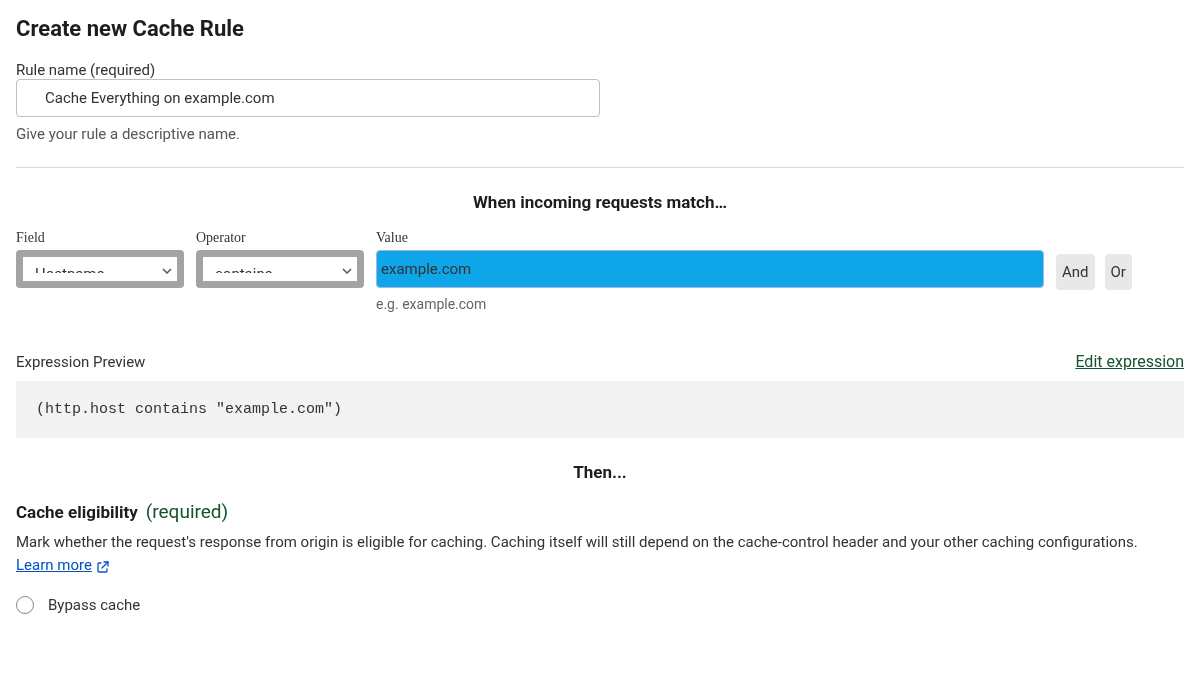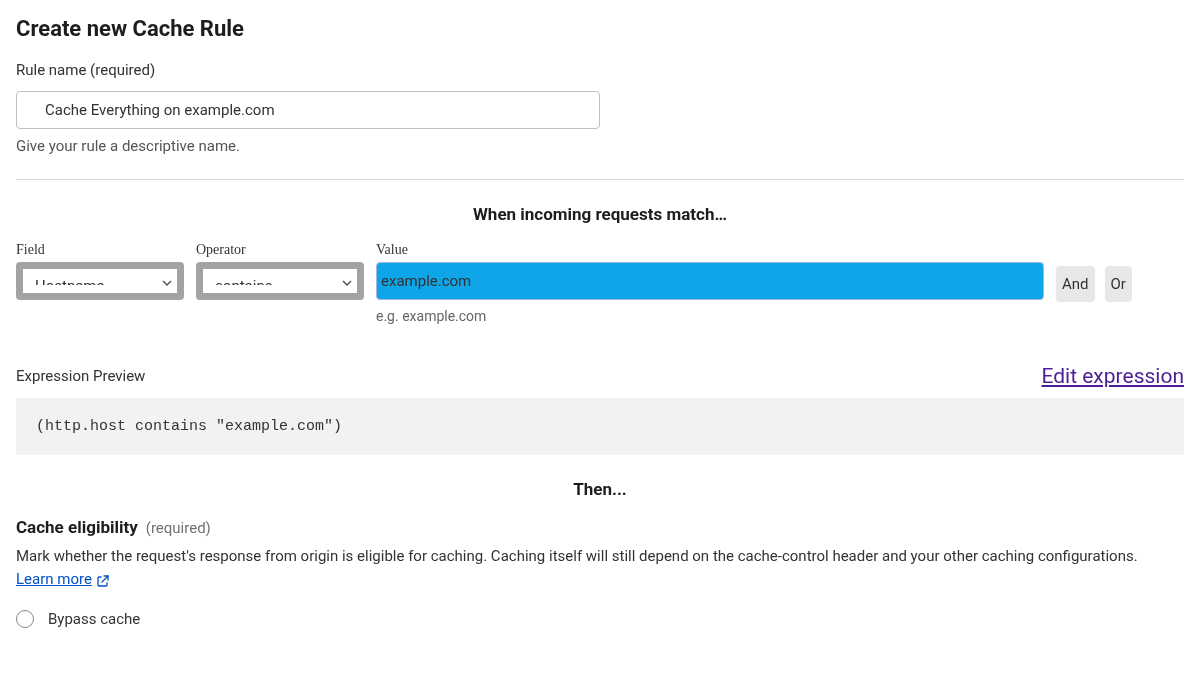--- a/index.html
+++ b/index.html
@@ -16,21 +16,21 @@
       width: 1200px;
     }
     h1 {
       font-size: 22px;
       font-weight: 700;
       margin-bottom: 20px;
     }
     .field-label {
       font-size: 15px;
       color: #333;
-      margin-bottom: 12px;
+      margin-bottom: 0;
       display: block;
     }
     .text-input {
       width: 584px;
       height: 38px;
       padding: 8px 28px;
       border: 1px solid #c0c0c0;
       border-radius: 4px;
       font-size: 15px;
       color: #333;
@@ -131,23 +131,23 @@
       justify-content: space-between;
       align-items: center;
       margin-top: 40px;
       margin-bottom: 10px;
     }
     .expression-label {
       font-size: 15px;
       color: #333;
     }
     .edit-link {
-      color: #4c1d95;
+      color: #14532d;
       text-decoration: underline;
-      font-size: 21px;
+      font-size: 16px;
       cursor: pointer;
     }
     .code-block {
       background: #f2f2f2;
       padding: 20px;
       font-family: "SFMono-Regular", Consolas, "Liberation Mono", Menlo, monospace;
       font-size: 15px;
       color: #333;
       border-radius: 2px;
     }
@@ -161,22 +161,22 @@
       display: flex;
       align-items: baseline;
       gap: 8px;
       margin-bottom: 8px;
     }
     .sub-heading {
       font-size: 17px;
       font-weight: 700;
     }
     .required-tag {
-      font-size: 15px;
-      color: #737373;
+      font-size: 19px;
+      color: #14532d;
       font-weight: 400;
     }
     .description {
       font-size: 15px;
       color: #333;
       line-height: 1.5;
       margin-bottom: 20px;
     }
     .learn-more {
       color: #0051c3;

